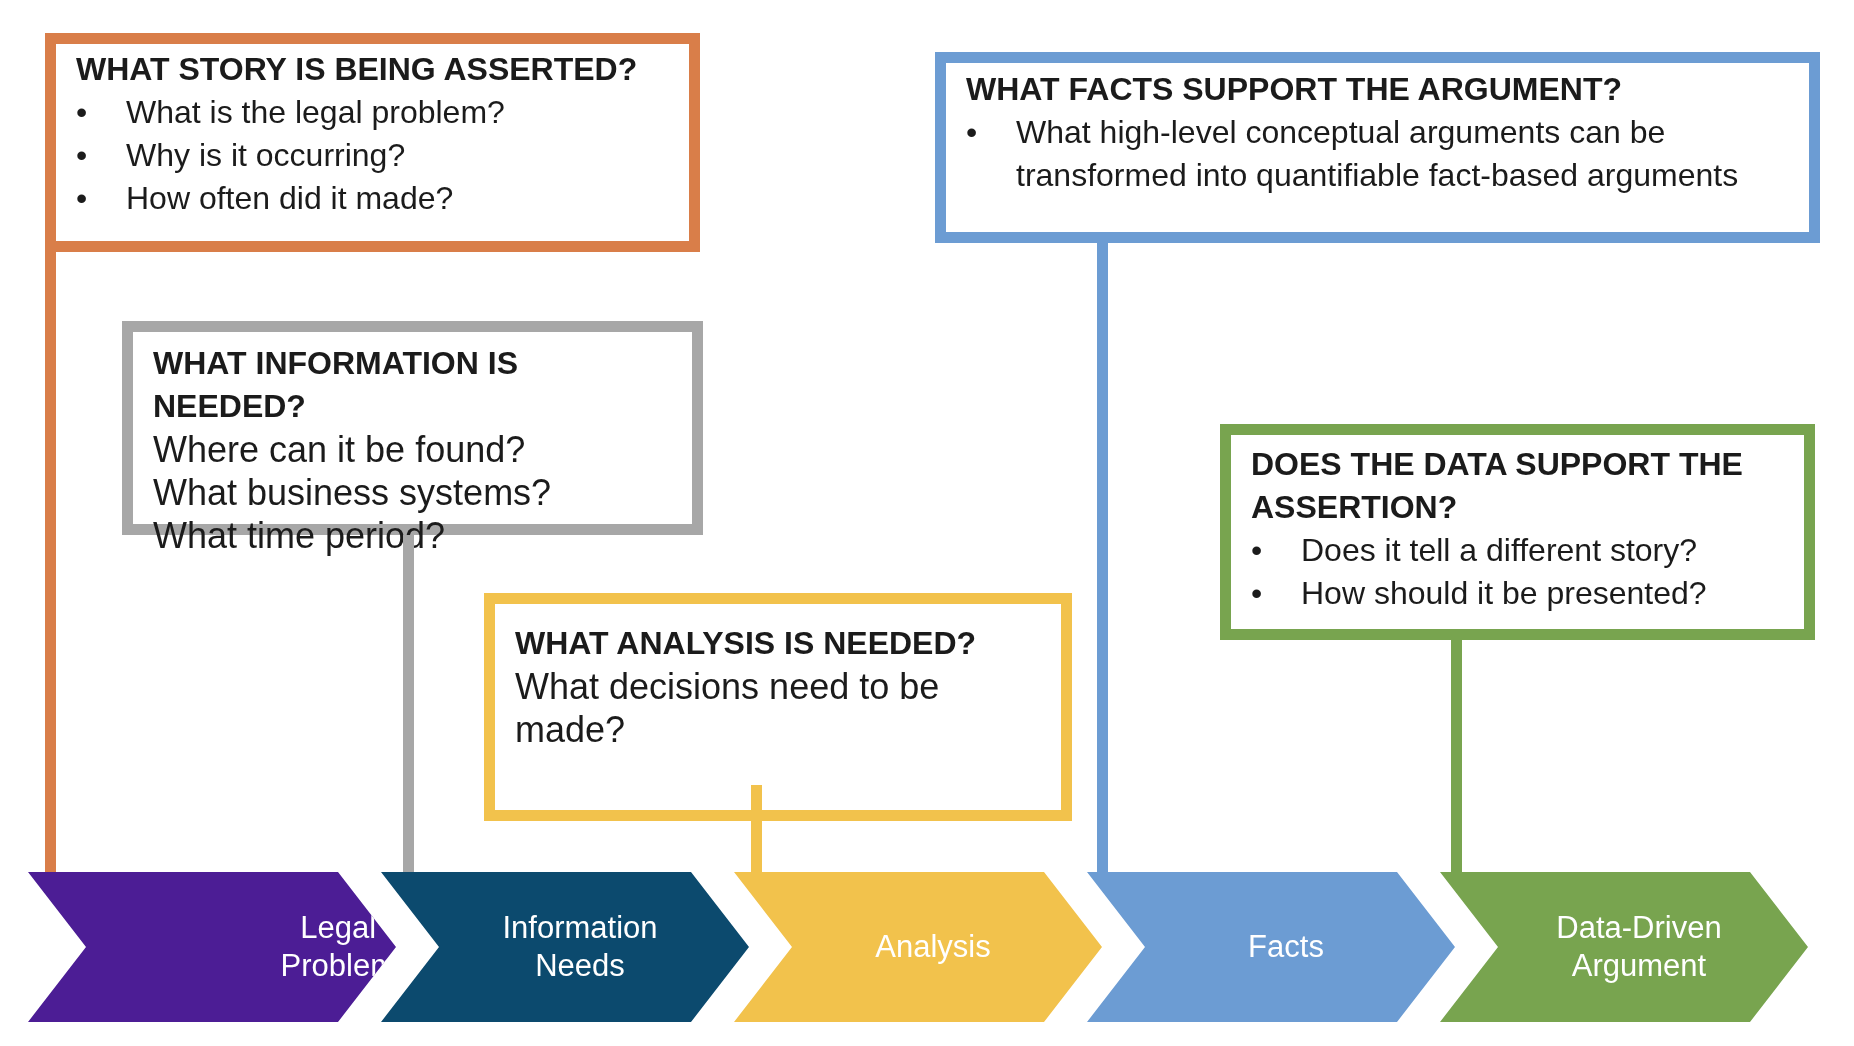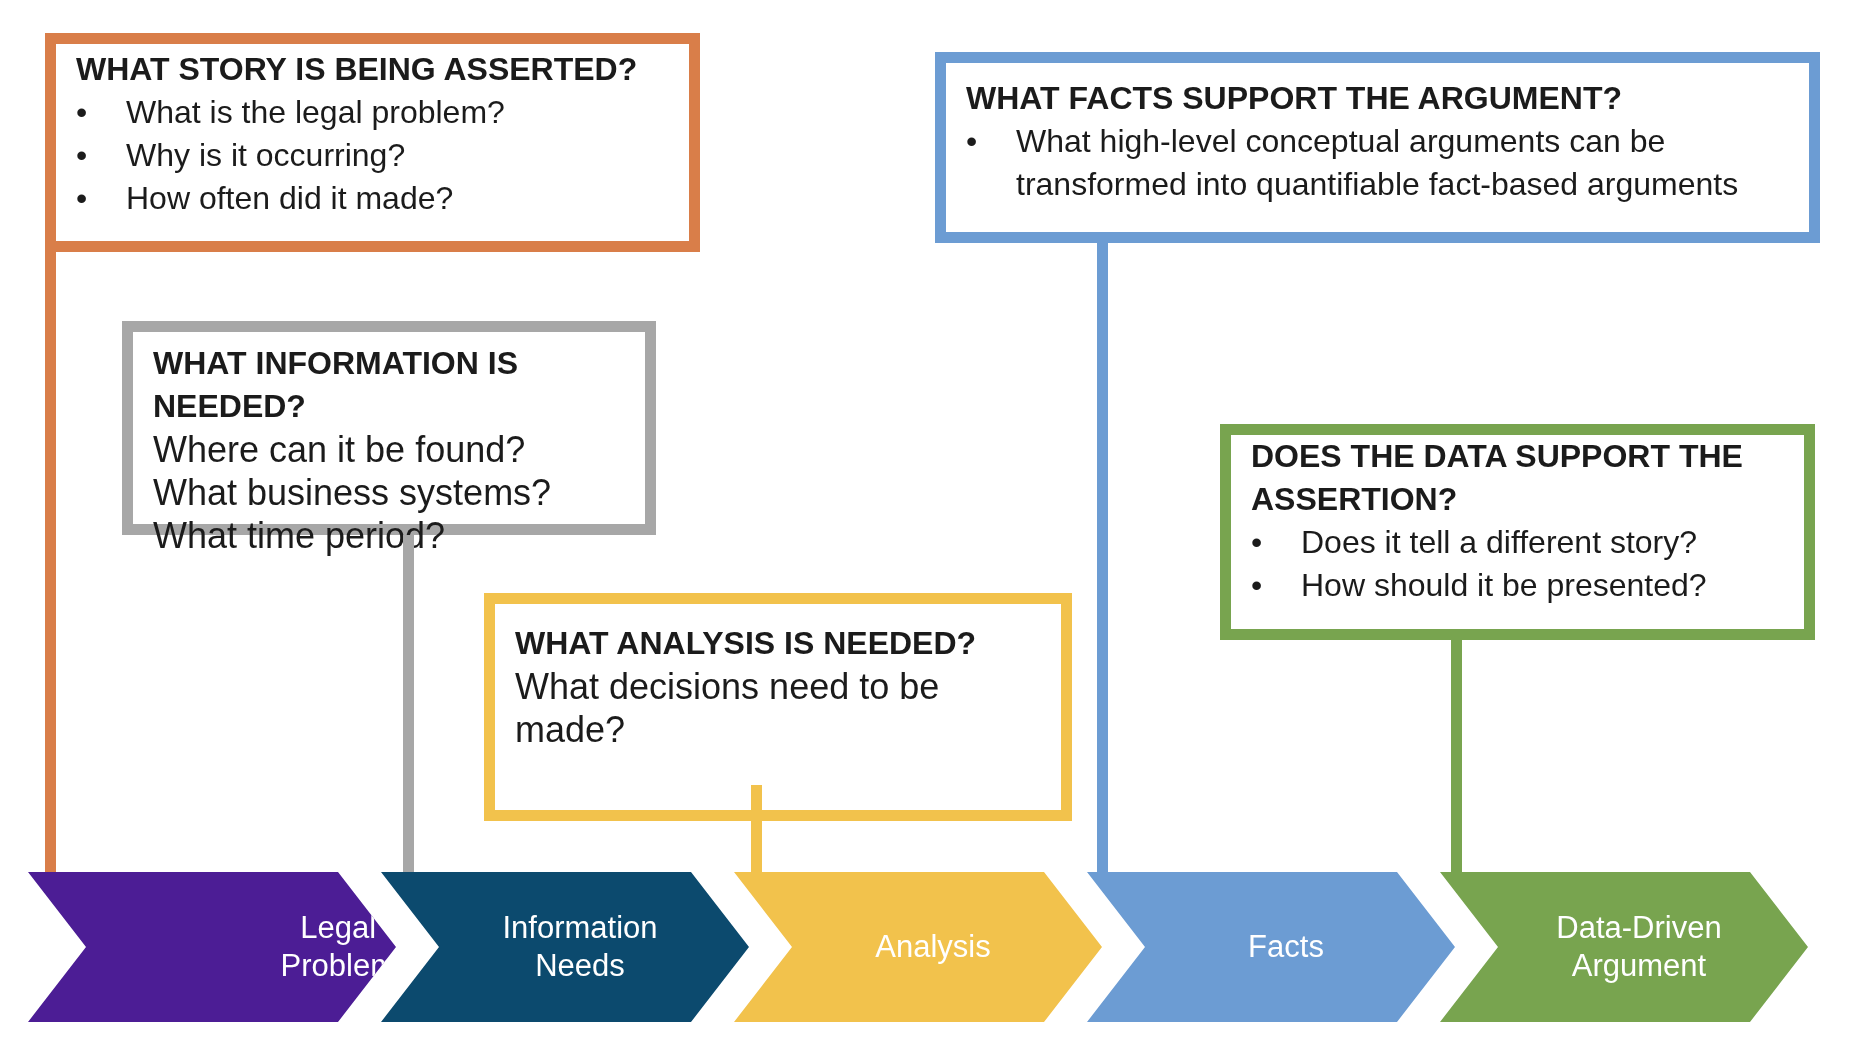--- a/index.html
+++ b/index.html
@@ -41,41 +41,41 @@
     <div class="c-row">
       <span class="marker">•</span>
       <span class="txt">Why is it occurring?</span>
     </div>
     <div class="c-row">
       <span class="marker">•</span>
       <span class="txt">How often did it made?</span>
     </div>
   </div>
 
-  <div class="callout" style="left: 122px; top: 321px; width: 534px; height: 214px; padding-top: 10px; border-color: rgb(167, 167, 167);">
+  <div class="callout" style="left: 122px; top: 321px; width: 581px; height: 214px; padding-top: 10px; border-color: rgb(167, 167, 167);">
     <div class="c-title">WHAT INFORMATION IS NEEDED?</div>
     <div class="c-line">Where can it be found?</div>
     <div class="c-line">What business systems?</div>
     <div class="c-line">What time period?</div>
   </div>
 
   <div class="callout" style="left: 484px; top: 593px; width: 588px; height: 228px; padding-top: 18px; border-color: rgb(242, 194, 76);">
     <div class="c-title">WHAT ANALYSIS IS NEEDED?</div>
     <div class="c-line">What decisions need to be made?</div>
   </div>
 
-  <div class="callout" style="left: 935px; top: 52px; width: 885px; height: 191px; padding-top: 14px; border-color: rgb(108, 156, 211);">
+  <div class="callout" style="left: 935px; top: 52px; width: 885px; height: 191px; padding-top: 5px; border-color: rgb(108, 156, 211);">
     <div class="c-title">WHAT FACTS SUPPORT THE ARGUMENT?</div>
     <div class="c-row">
       <span class="marker">•</span>
       <span class="txt">What high-level conceptual arguments can be transformed into quantifiable fact-based arguments</span>
     </div>
   </div>
 
-  <div class="callout" style="left: 1220px; top: 424px; width: 595px; height: 216px; border-color: rgb(120, 164, 79);">
+  <div class="callout" style="left: 1220px; top: 424px; width: 595px; height: 216px; padding-top: 8px; border-color: rgb(120, 164, 79);">
     <div class="c-title">DOES THE DATA SUPPORT THE ASSERTION?</div>
     <div class="c-row">
       <span class="marker">•</span>
       <span class="txt">Does it tell a different story?</span>
     </div>
     <div class="c-row">
       <span class="marker">•</span>
       <span class="txt">How should it be presented?</span>
     </div>
   </div>

